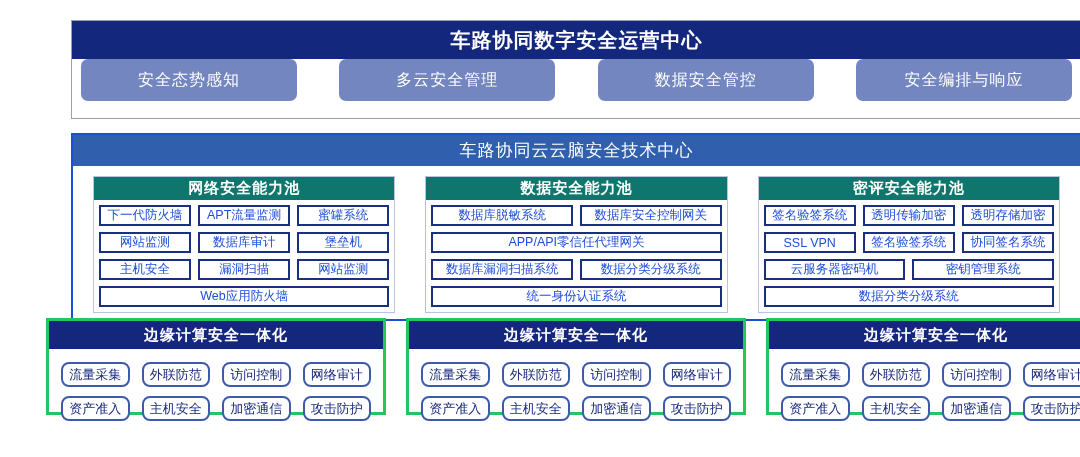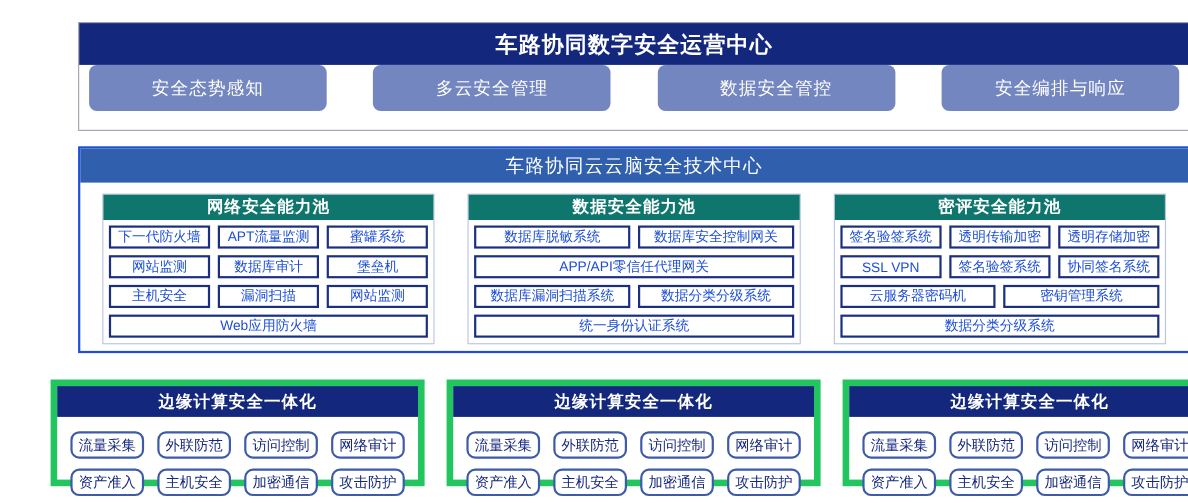--- a/index.html
+++ b/index.html
@@ -45,21 +45,21 @@
   .prow { display: flex; gap: 7px; }
   .pitem {
     flex: 1; height: 21px; box-sizing: border-box;
     border: 2px solid #1a2f80; background: #fff;
     color: #1d4ed8; font-size: 12.5px;
     display: flex; align-items: center; justify-content: center;
     white-space: nowrap; overflow: hidden;
   }
 
   
-  .edge { top: 345px; width: 340px; height: 97px; border: 6px solid #22c55e; }
+  .edge { top: 318px; width: 340px; height: 97px; border: 3px solid #22c55e; }
   .edge1 { left: 10px; } .edge2 { left: 370px; } .edge3 { left: 730px; }
   .edge-head {
     height: 28px; background: #13277d; color: #fff;
     font-size: 15px; font-weight: bold; letter-spacing: 1px;
     display: flex; align-items: center; justify-content: center;
   }
   .edge-body { padding: 13px 12px 0 12px; display: flex; flex-direction: column; gap: 9px; }
   .erow { display: flex; gap: 12px; }
   .pill {
     flex: 1; height: 25px; box-sizing: border-box;

